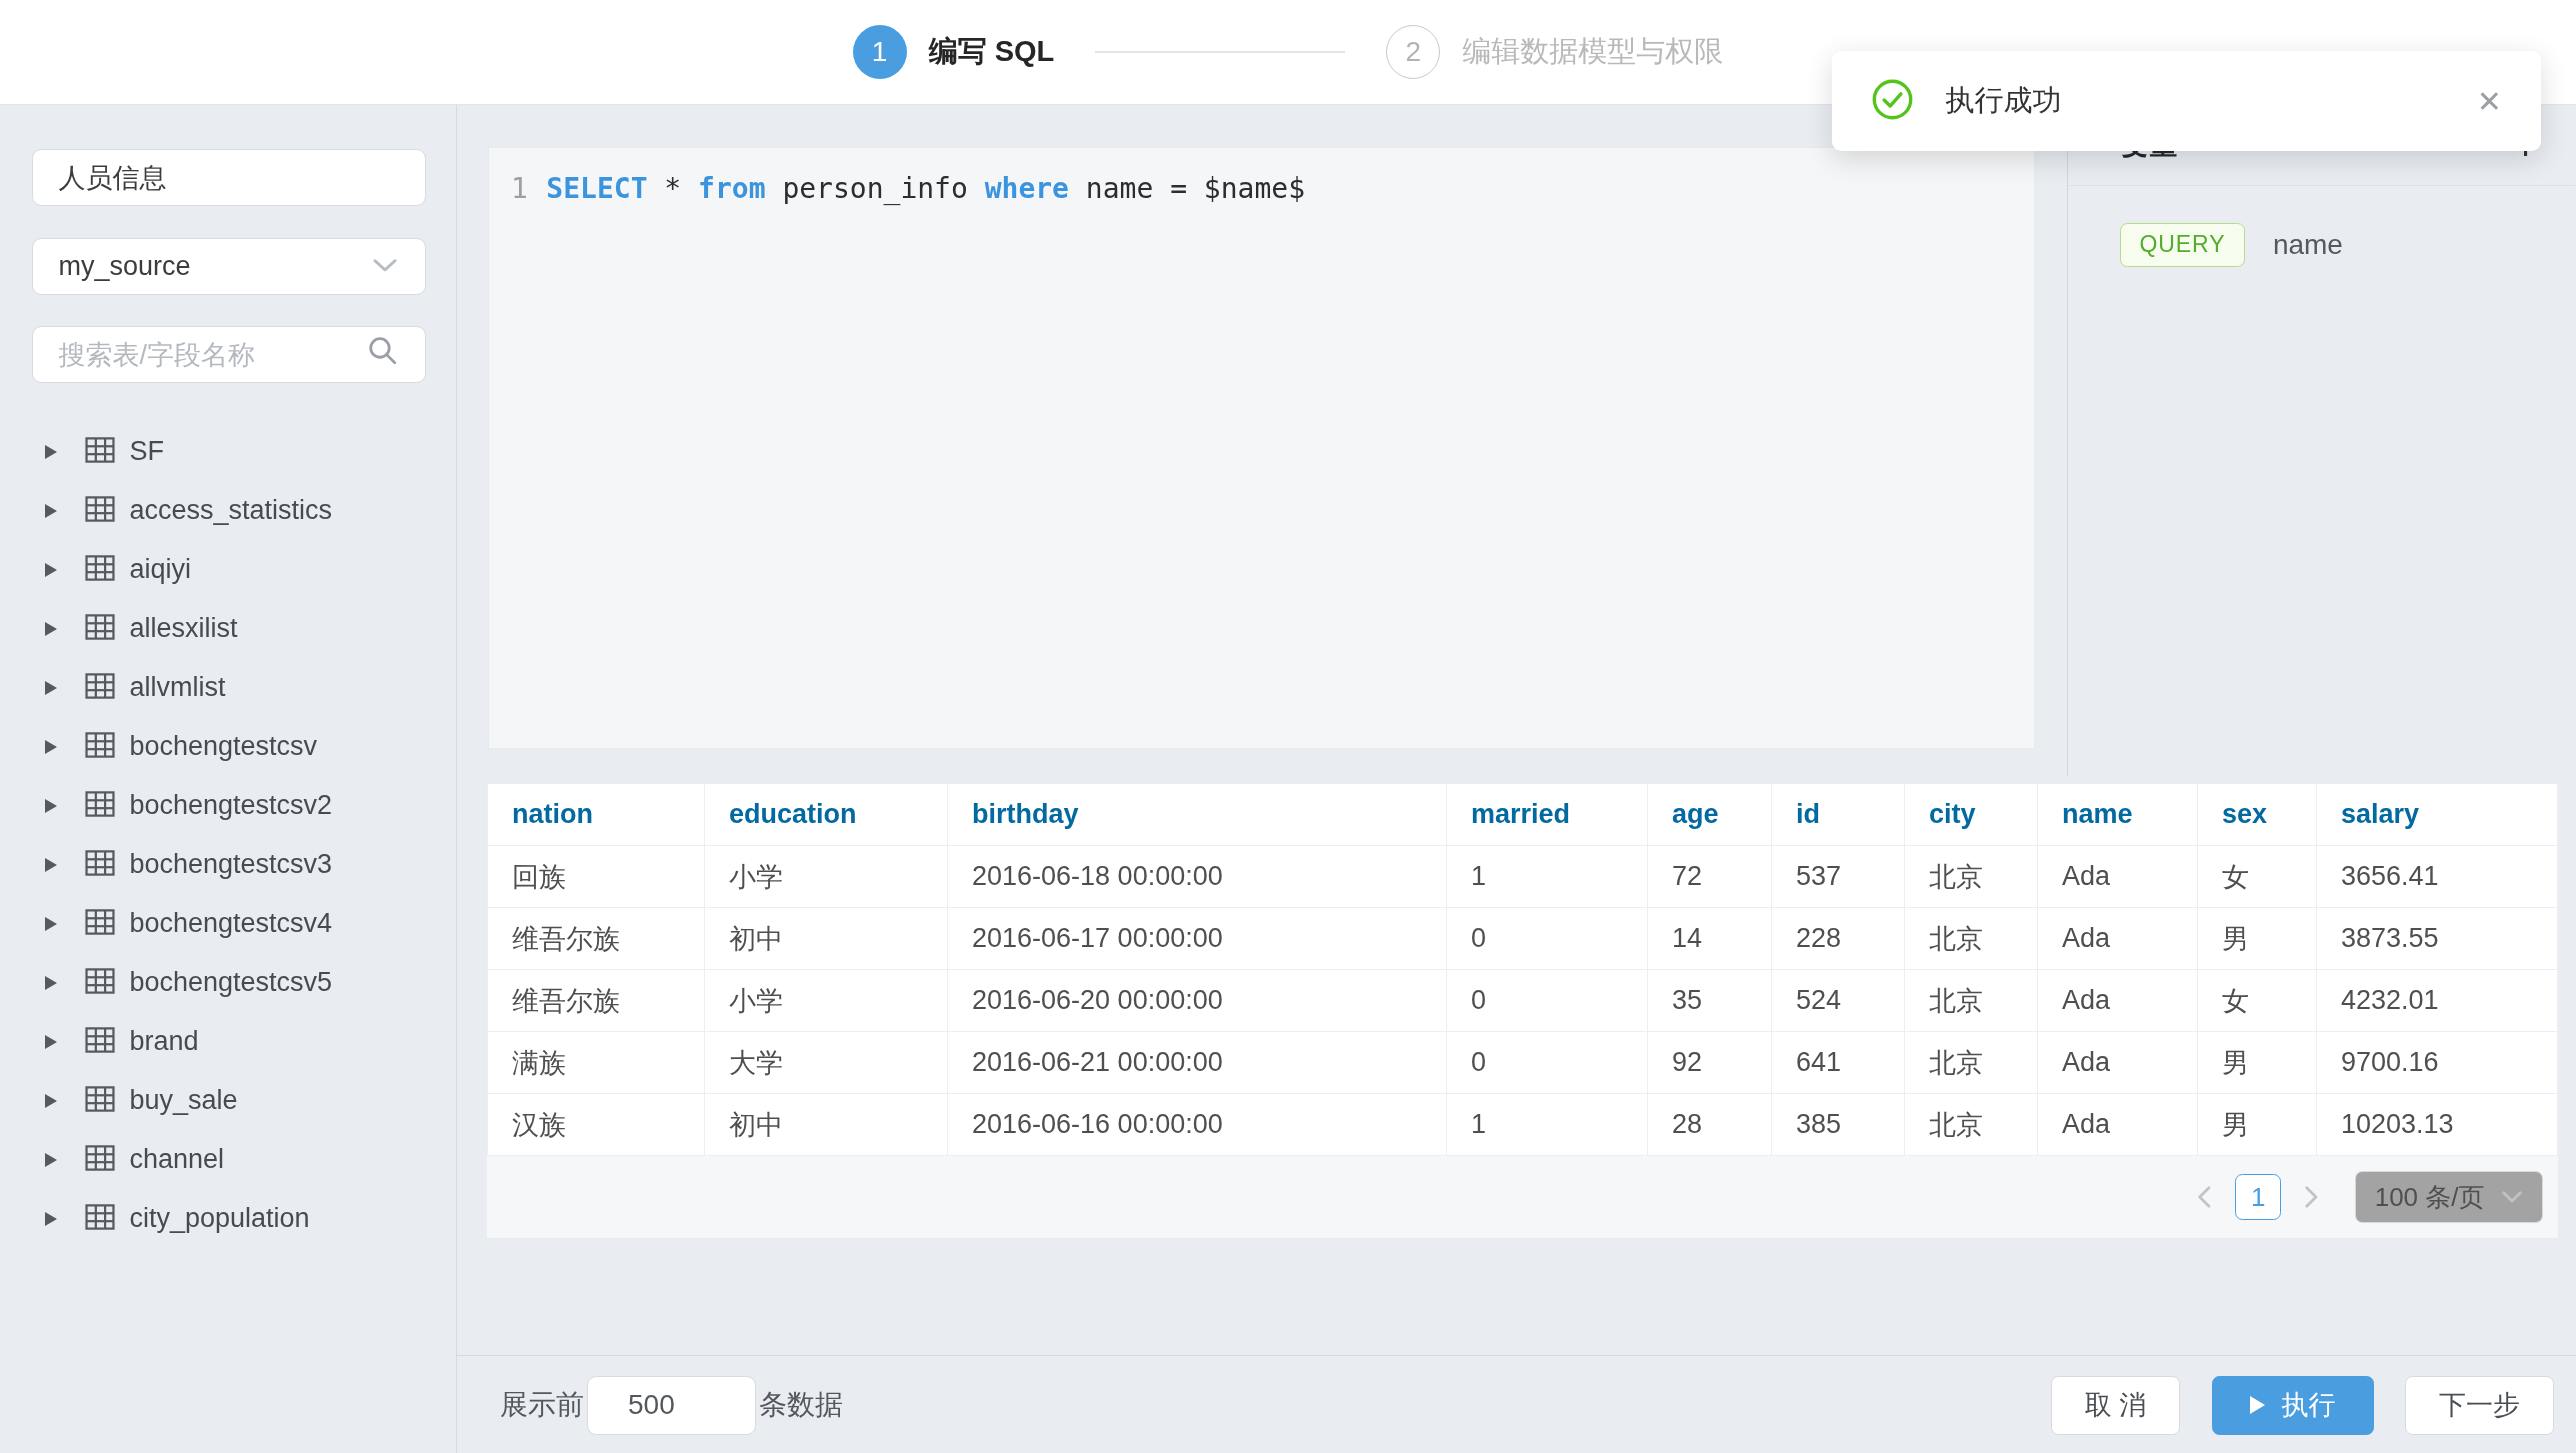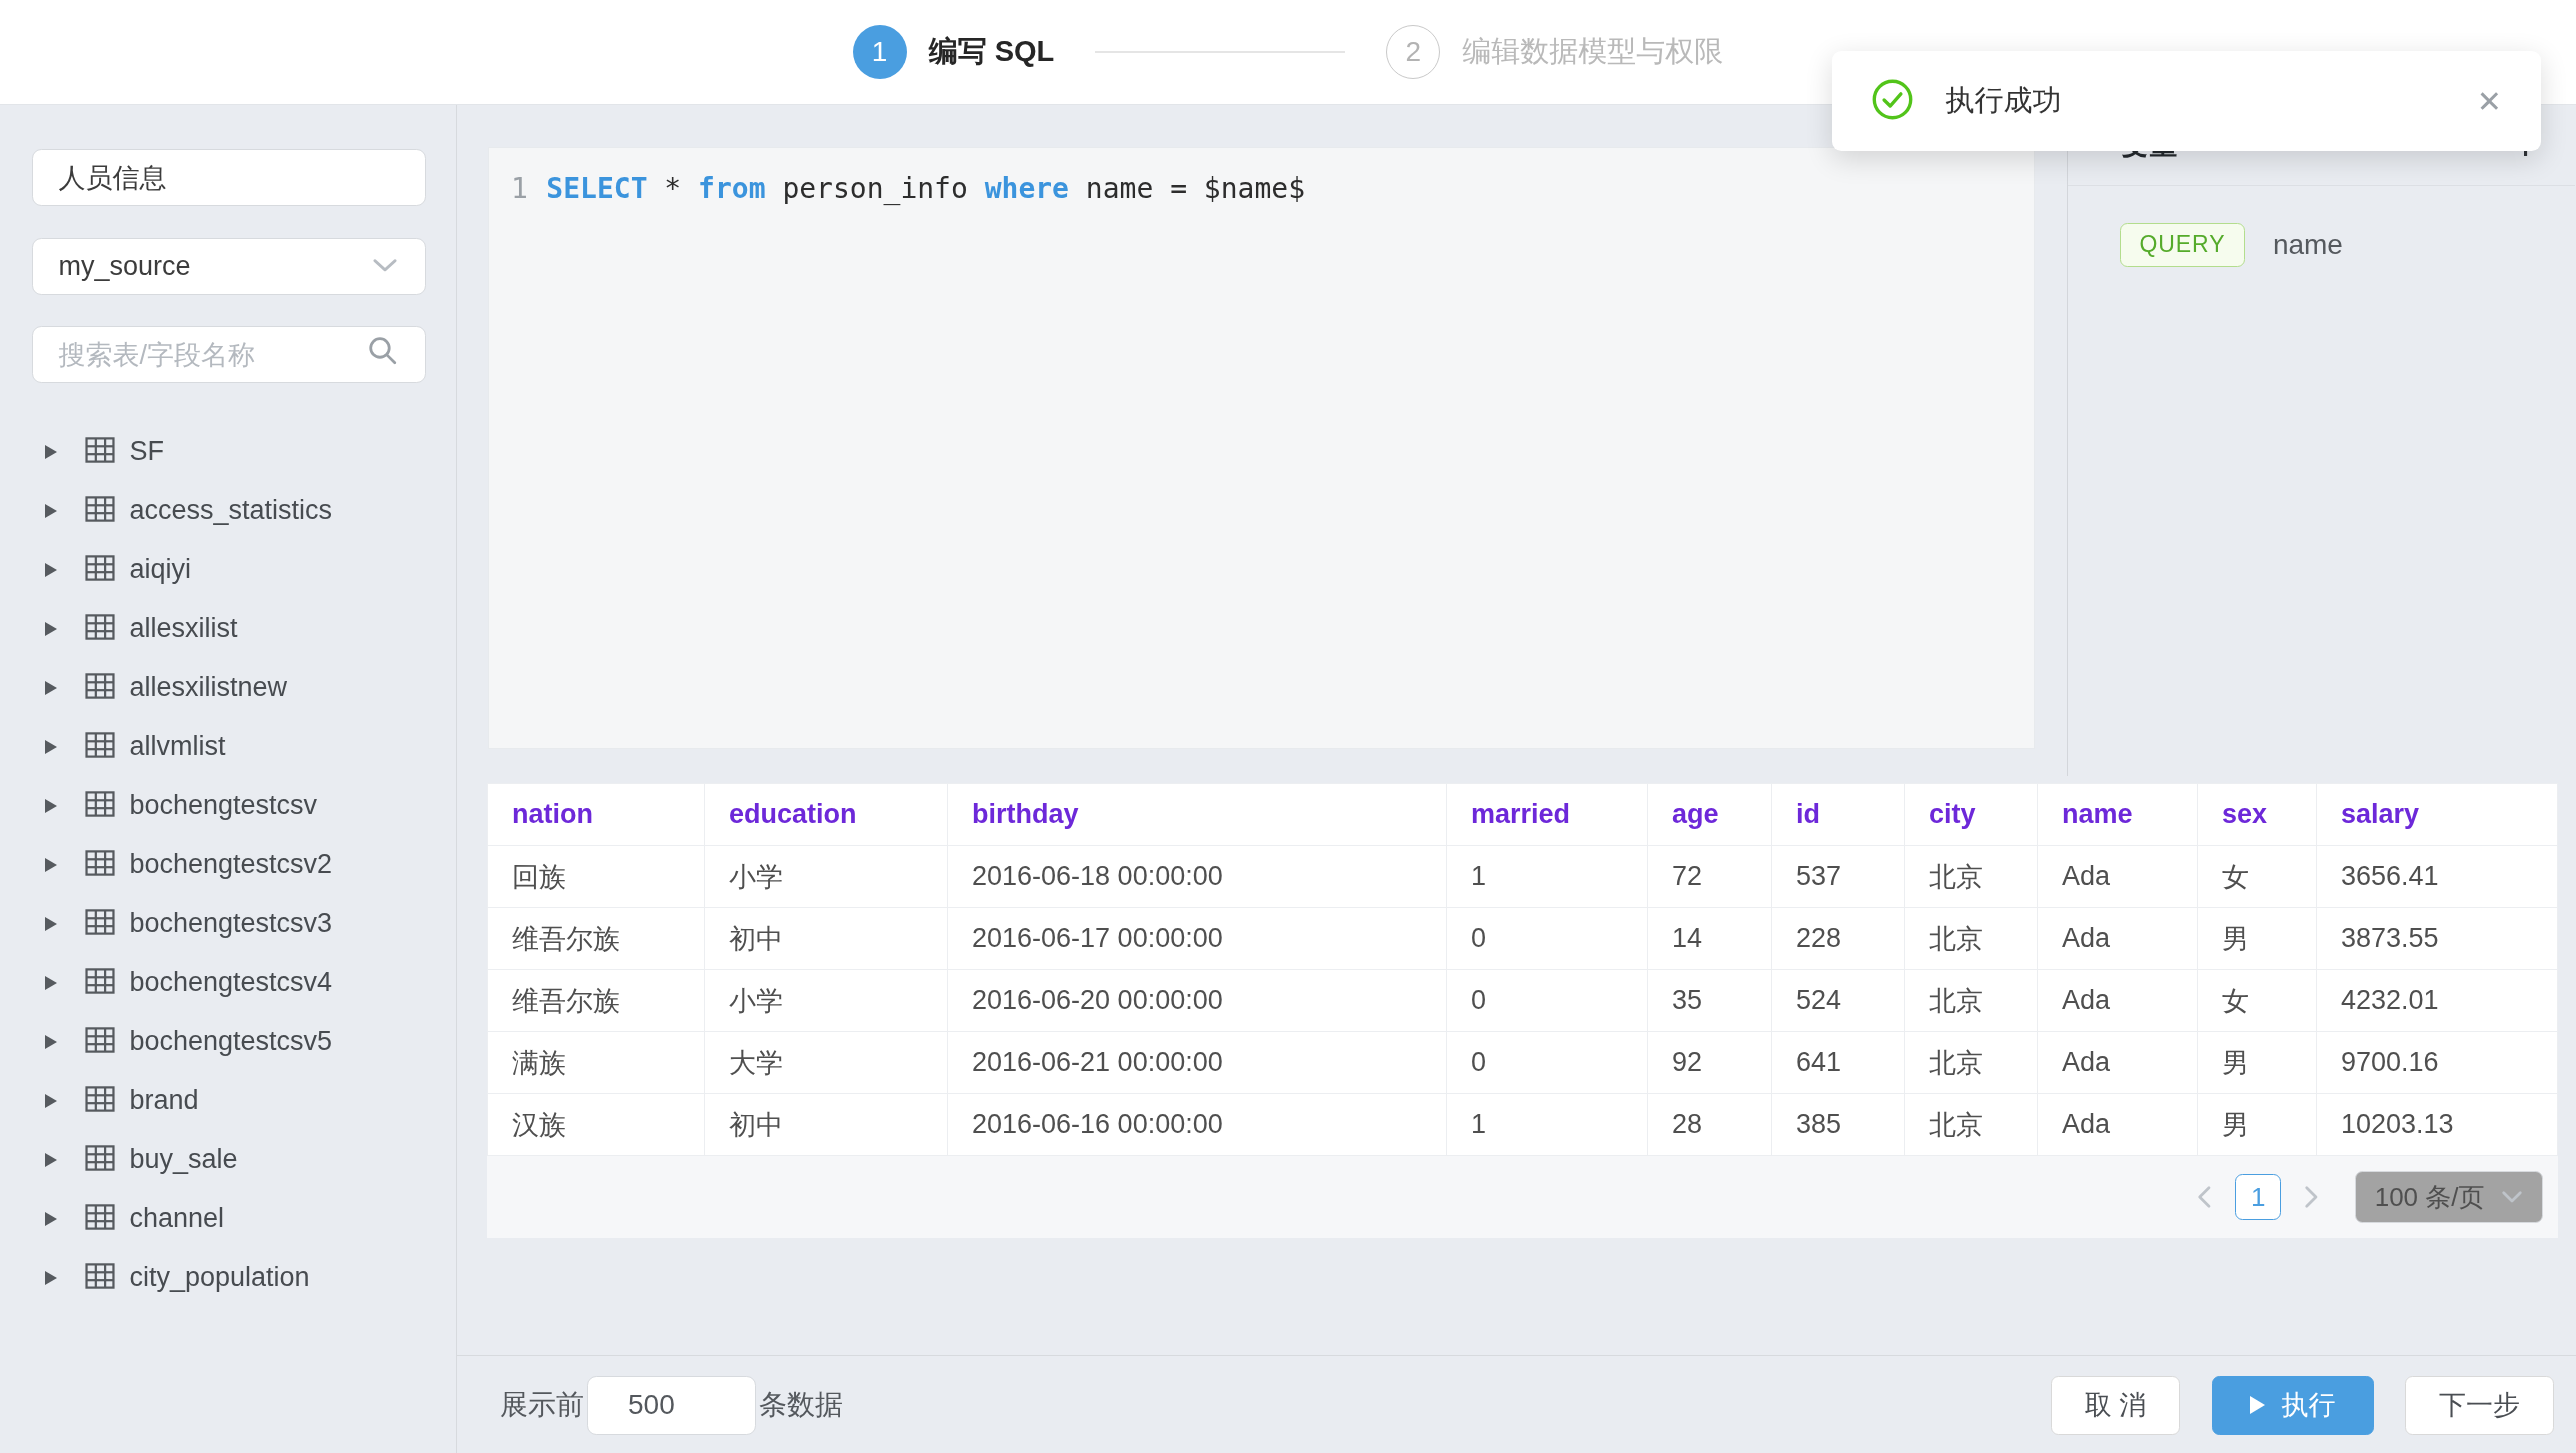--- a/index.html
+++ b/index.html
@@ -94,21 +94,21 @@
   .results {
     position:absolute; left:30px; top:678px; width:2071px; height:455px;
     background:#f6f7f9;
   }
   table.grid { width:2071px; table-layout:fixed; border-collapse:collapse; background:#fff; }
   table.grid th, table.grid td {
     height:62px; padding:0 0 0 24px; text-align:left;
     border:0.9px solid #eceef1; font-size:27px;
     overflow:hidden; white-space:nowrap;
   }
-  table.grid th { color:#6d28d9; font-weight:bold; background:#fff; }
+  table.grid th { color:#0369a1; font-weight:bold; background:#fff; }
   table.grid td { color:#4f4f4f; }
   .pager {
     height:82px; display:flex; align-items:center; justify-content:flex-end;
     padding-right:15px;
   }
   .pg-arrow { display:flex; align-items:center; padding:0 13px; cursor:pointer; }
   .pg-current {
     width:46px; height:46px; margin:0 9.3px; background:#fff;
     border:1.9px solid #4a9ee0; border-radius:7.4px; color:#4a9ee0;
     display:flex; align-items:center; justify-content:center; font-size:26px; cursor:pointer;
@@ -222,31 +222,20 @@
     <div class="tree-item">
       <span class="caret"></span>
       <span class="tbl-icon"><svg width="30" height="26" viewBox="0 0 32 28">
             <rect x="1.5" y="1.5" width="29" height="25" fill="none" stroke="#565a5f" stroke-width="2.4"></rect>
             <line x1="1.5" y1="10" x2="30.5" y2="10" stroke="#565a5f" stroke-width="2.4"></line>
             <line x1="1.5" y1="18.5" x2="30.5" y2="18.5" stroke="#565a5f" stroke-width="2.4"></line>
             <line x1="11.5" y1="1.5" x2="11.5" y2="26.5" stroke="#565a5f" stroke-width="2.4"></line>
             <line x1="21.5" y1="1.5" x2="21.5" y2="26.5" stroke="#565a5f" stroke-width="2.4"></line>
           </svg></span>
       <span class="tree-label">allesxilist</span>
-    </div>
-    <div class="tree-item">
-      <span class="caret"></span>
-      <span class="tbl-icon"><svg width="30" height="26" viewBox="0 0 32 28">
-            <rect x="1.5" y="1.5" width="29" height="25" fill="none" stroke="#565a5f" stroke-width="2.4"></rect>
-            <line x1="1.5" y1="10" x2="30.5" y2="10" stroke="#565a5f" stroke-width="2.4"></line>
-            <line x1="1.5" y1="18.5" x2="30.5" y2="18.5" stroke="#565a5f" stroke-width="2.4"></line>
-            <line x1="11.5" y1="1.5" x2="11.5" y2="26.5" stroke="#565a5f" stroke-width="2.4"></line>
-            <line x1="21.5" y1="1.5" x2="21.5" y2="26.5" stroke="#565a5f" stroke-width="2.4"></line>
-          </svg></span>
-      <span class="tree-label">allesxilistnew</span>
     </div>
     <div class="tree-item">
       <span class="caret"></span>
       <span class="tbl-icon"><svg width="30" height="26" viewBox="0 0 32 28">
             <rect x="1.5" y="1.5" width="29" height="25" fill="none" stroke="#565a5f" stroke-width="2.4"></rect>
             <line x1="1.5" y1="10" x2="30.5" y2="10" stroke="#565a5f" stroke-width="2.4"></line>
             <line x1="1.5" y1="18.5" x2="30.5" y2="18.5" stroke="#565a5f" stroke-width="2.4"></line>
             <line x1="11.5" y1="1.5" x2="11.5" y2="26.5" stroke="#565a5f" stroke-width="2.4"></line>
             <line x1="21.5" y1="1.5" x2="21.5" y2="26.5" stroke="#565a5f" stroke-width="2.4"></line>
           </svg></span>

